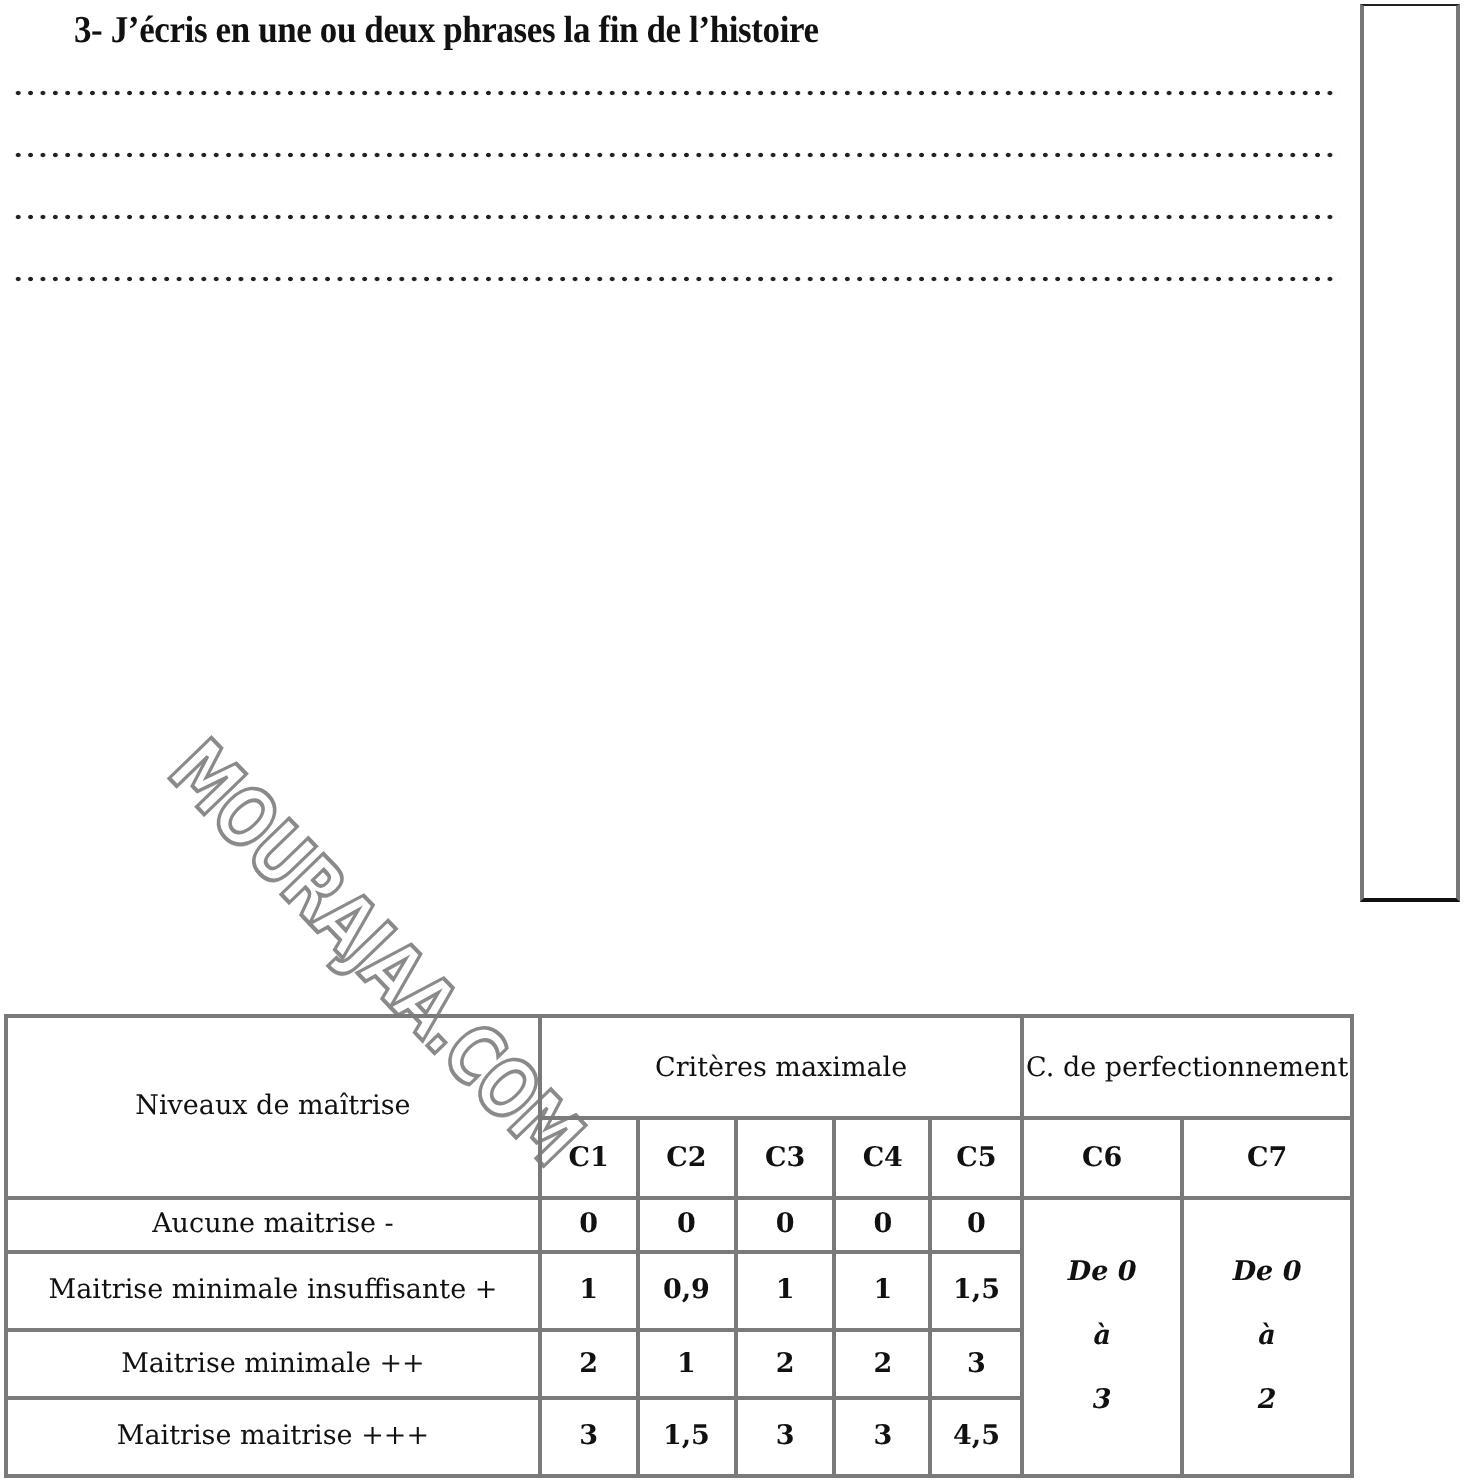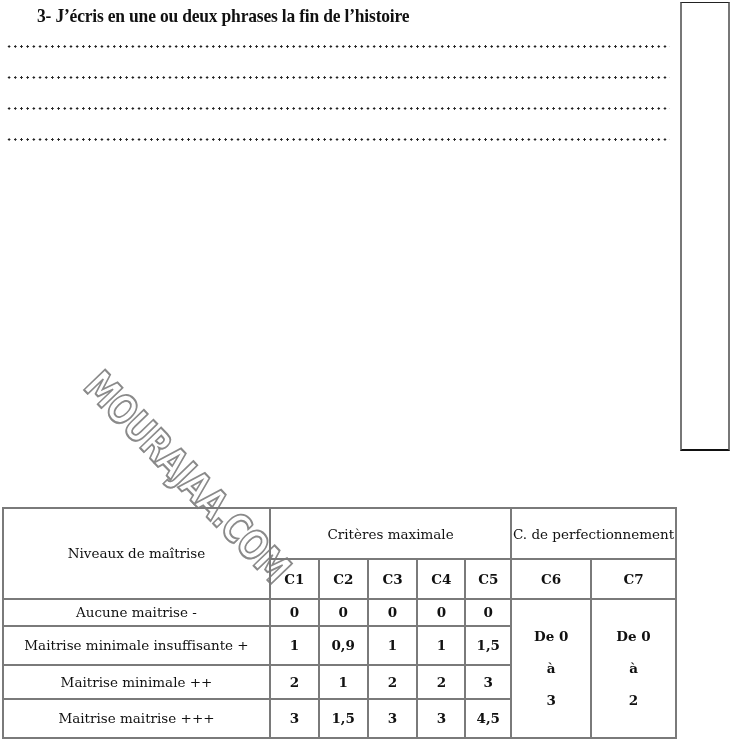--- a/index.html
+++ b/index.html
@@ -7,21 +7,21 @@
   .question-title { position: absolute; left: 37px; top: 5px; font-family: "Liberation Serif", serif; font-weight: bold; font-size: 19px; letter-spacing: -0.2px; color: #111; transform: scaleX(0.92); transform-origin: left top; white-space: nowrap; }
   .answer-line { position: absolute; left: 6px; width: 664px; height: 3px; background-image: radial-gradient(circle, #222 1px, transparent 1.3px); background-size: 6.2px 3px; background-repeat: repeat-x; }
   .score-box { position: absolute; left: 680px; top: 2px; width: 50px; height: 449px; border-left: 2px solid #777; border-right: 2px solid #777; border-top: 1px solid #222; border-bottom: 2px solid #111; box-sizing: border-box; }
   .watermark { position: absolute; left: 92px; top: 355px; transform: rotate(46deg); transform-origin: left center; font-family: "DejaVu Sans", sans-serif; font-weight: bold; font-size: 40px; letter-spacing: -1px; color: #fff; -webkit-text-stroke: 2px #8a8a8a; text-shadow: 1px 1px 0 #bbb; white-space: nowrap; transform: translate(0,0) rotate(46deg) scaleX(0.78); }
   table.grid { position: absolute; left: 2px; top: 507px; width: 675px; height: 232px; border-collapse: collapse; font-family: "DejaVu Serif", serif; font-size: 13.5px; }
   table.grid td { border: 2px solid #7a7a7a; padding: 0; text-align: center; vertical-align: middle; }
   td.label { text-align: left; padding-left: 6px; font-weight: normal; border-radius: 19px; }
   td.bold { font-weight: bold; }
   td.hdr-group { font-weight: normal; }
   td.range { font-weight: bold; line-height: 32px; padding-top: 2px; }
-  td.range span { display: block; }
+  td.range span { display: block; font-style: italic; }
 </style>
 </head>
 <body>
 
 <div class="question-title">3- J’écris en une ou deux phrases la fin de l’histoire</div>
 
 <div class="answer-line" style="top:45px;"></div>
 <div class="answer-line" style="top:76px;"></div>
 <div class="answer-line" style="top:107px;"></div>
 <div class="answer-line" style="top:138px;"></div>

